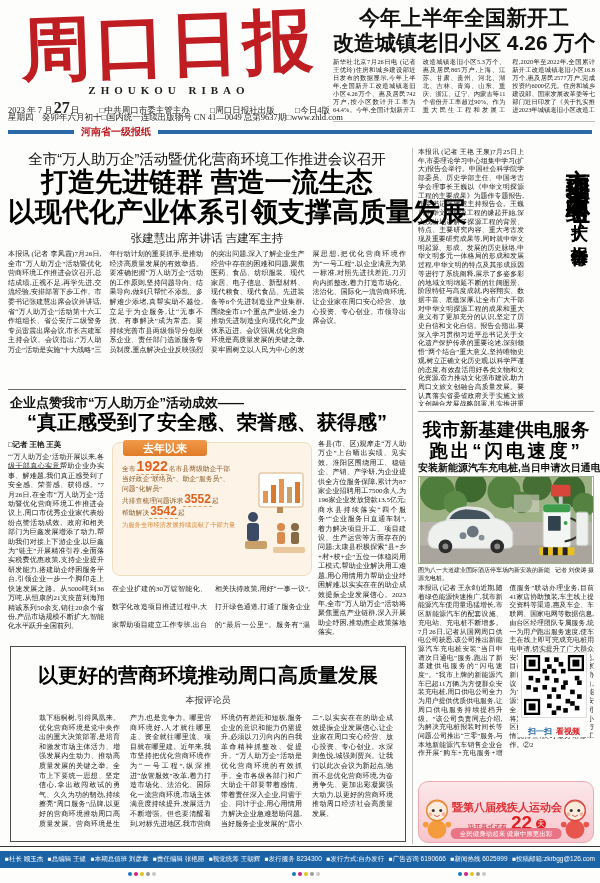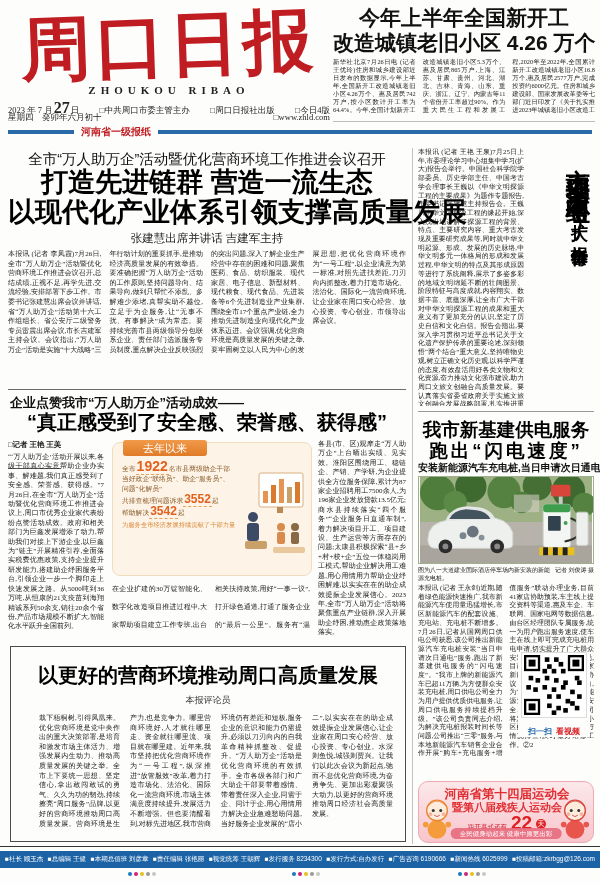--- a/index.html
+++ b/index.html
@@ -45,21 +45,21 @@
         font-family:"Liberation Sans",sans-serif;}
   .h2f{left:8px;top:409px;width:398px;text-align:center;font-family:"Liberation Sans",sans-serif;
         font-weight:900;font-size:20px;color:#000;white-space:nowrap;}
   .feature-wrap{left:8px;top:438px;width:398px;height:202px;}
   .byline2{position:absolute;left:0;top:2px;font-size:7.5px;font-weight:700;color:#222;
         border-bottom:1px solid #555;padding-bottom:18px;}
   .f-col1{position:absolute;left:0;top:15px;width:96px;height:187px;font-size:7px;line-height:9.4px;}
   .infobox{position:absolute;left:104px;top:4px;width:198px;height:132px;background:#fdf4e7;
         border:1px solid #f1dcbd;border-radius:8px;}
   .infotab{position:absolute;left:10px;top:-3px;width:84px;height:16px;line-height:16px;text-align:center;
-        background:linear-gradient(#f09a4a,#e07b27);color:#fff;font-weight:400;font-size:11px;
+        background:linear-gradient(#f09a4a,#e07b27);color:#fff;font-weight:700;font-size:11px;
         font-family:"Liberation Sans",sans-serif;border-radius:3px;}
   .infolines{position:absolute;left:9px;top:18px;width:122px;font-size:6.8px;line-height:10px;color:#8a5a2a;}
   .bignum{color:#e2611f;font-weight:800;font-size:14px;font-family:"Liberation Sans",sans-serif;
         border-bottom:1px dashed #e8a05a;padding:0 1px;}
   .midnum{color:#e2611f;font-weight:800;font-size:12px;font-family:"Liberation Sans",sans-serif;
         border-bottom:1px dashed #e8a05a;padding:0 1px;}
   .infoline6{color:#d98433;font-size:6.3px;margin-top:2px;}
   .info-illu{position:absolute;right:4px;top:26px;width:64px;height:92px;}
   .f-colmid{position:absolute;left:104px;top:142px;width:198px;height:60px;font-size:7px;line-height:18px;
         column-count:2;column-gap:8px;}
@@ -126,20 +126,21 @@
   <div class="abs paper-title">周口日报</div>
   <div class="abs paper-pinyin">ZHOUKOU RIBAO</div>
   <div class="abs dateline d1">
     <span><span>2023 年 7 月</span><span class="date-day">27</span><span>日</span></span>
     <span>□中共周口市委主管主办</span>
     <span>□周口日报社出版</span>
     <span>□今日4版</span>
   </div>
   <div class="abs dateline d2">
     <span>星期四　癸卯年六月初十</span>
+    <span>□国内统一连续出版物号 CN 41—0049 总第9637期</span>
     <span>□www.zhld.com</span>
   </div>
   <div class="abs grade-row">
     <span class="grade-bar b1"></span>
     <span class="grade-text">河南省一级报纸</span>
     <span class="grade-bar b2"></span>
   </div>
 
   <div class="abs tb-h tb-h1">今年上半年全国新开工</div>
   <div class="abs tb-h tb-h2">改造城镇老旧小区 4.26 万个</div>
@@ -318,21 +319,20 @@
       <circle cx="5" cy="31" r="3" fill="#e8554d"></circle>
         <circle cx="29" cy="31" r="3" fill="#e8554d"></circle>
       <circle cx="17" cy="16" r="11" fill="#fdebdc" stroke="#d84a42" stroke-width="1.5"></circle>
       <path d="M6,13 Q17,0 28,13 Q24,6 17,6 Q10,6 6,13 Z" fill="#c93a36"></path>
       <circle cx="13" cy="16" r="1.6" fill="#333"></circle>
         <circle cx="21" cy="16" r="1.6" fill="#333"></circle>
       <circle cx="10" cy="20" r="2" fill="#f8b1a0"></circle>
         <circle cx="24" cy="20" r="2" fill="#f8b1a0"></circle>
       <path d="M14,21 Q17,24 20,21" stroke="#c55" stroke-width="1" fill="none"></path>
     </svg>
-    <div class="ad-l ad-l1">河南省第十四届运动会</div>
     <div class="ad-l ad-l2">暨第八届残疾人运动会</div>
     <div class="ad-count">
       <span class="lbl">距开幕式还有</span>
       <span class="num">22</span>
       <span class="unit">天</span>
     </div>
     <div class="ad-slogan">全民健身动起来  健康中原更出彩</div>
   </div>
 
   <div class="abs footer-rule"></div>

